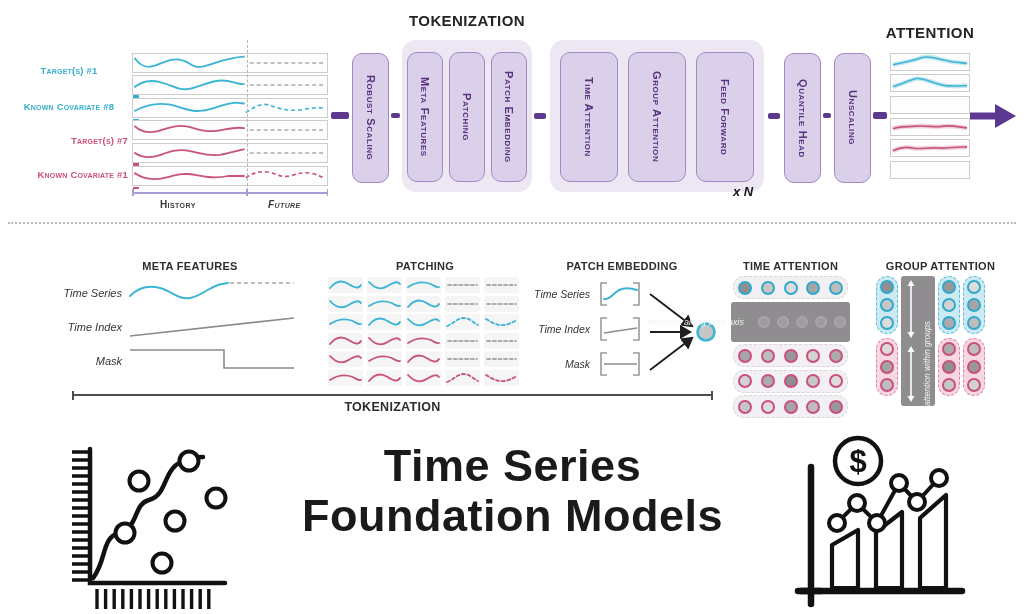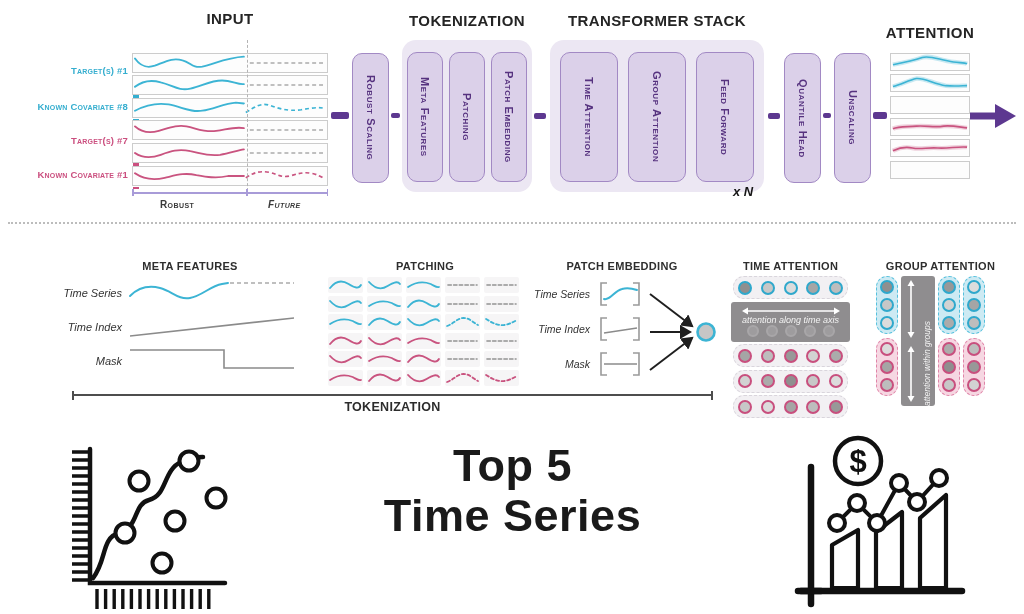--- a/index.html
+++ b/index.html
@@ -5,21 +5,21 @@
   html,body{margin:0;padding:0;background:#fff;}
   .canvas{position:relative;width:1024px;height:614px;background:#fff;overflow:hidden;
           font-family:"Liberation Sans",sans-serif;color:#222;}
   .abs{position:absolute;}
   
   .sec-title{position:absolute;font-weight:700;font-size:15px;letter-spacing:.4px;color:#242424;text-align:center;}
   .mid-title{position:absolute;font-weight:700;font-size:11px;letter-spacing:.3px;color:#2e2e2e;text-align:center;}
   
   .in-label{position:absolute;width:118px;text-align:right;font-size:9.5px;font-weight:700;
             font-variant:small-caps;letter-spacing:.2px;line-height:1.1;}
-  .lbl-cyan{color:#35aecf;}
+  .lbl-cyan{color:#35aecf;text-align:center;}
   .lbl-pink{color:#cb4f7f;}
   .bracket{position:absolute;width:6px;border-top:2px solid;border-bottom:2px solid;}
   .bracket.cy{border-color:#35aecf;background:linear-gradient(to right,transparent 42%,#35aecf 42%,#35aecf 58%,transparent 58%);}
   .bracket.pk{border-color:#cb4f7f;background:linear-gradient(to right,transparent 42%,#cb4f7f 42%,#cb4f7f 58%,transparent 58%);}
   
   .in-row{position:absolute;left:132px;width:196px;height:20px;border:1px solid #cccccc;background:#fdfdfd;box-sizing:border-box;}
   .in-row svg,.fc-row svg{display:block;width:100%;height:100%;}
   .fc-row{position:absolute;left:890px;width:80px;height:18px;border:1px solid #cccccc;background:#fdfdfd;box-sizing:border-box;}
   .vsplit{position:absolute;left:247px;top:40px;height:156px;border-left:1.5px dashed #b4b4b4;}
   .axis{position:absolute;left:132px;top:192px;width:196px;height:1.5px;background:#a89bd8;}
@@ -45,21 +45,21 @@
              font-weight:700;font-size:12.5px;letter-spacing:.3px;color:#2c2c2c;}
   
   .ta-panel{position:absolute;left:733px;top:276px;width:115px;}
   .att-row{height:19px;display:flex;align-items:center;justify-content:space-between;
            padding:1px 4px;background:#f2f0f3;border:1px dashed #d9d5dc;border-radius:11px;
            margin-bottom:2.5px;box-sizing:content-box;}
   .tok-circle{width:14px;height:14px;border-radius:50%;box-sizing:border-box;}
   .att-row.cy .tok-circle{border:2.2px solid #2fa8cc;}
   .att-row.pk .tok-circle{border:2.2px solid #c84f7e;}
   .ta-band{height:40px;margin:0 -2px 2.5px -2px;background:rgba(134,132,134,.93);border-radius:3px;
-           display:flex;flex-direction:column;align-items:center;justify-content:center;padding:3px 4px;box-sizing:border-box;}
+           display:flex;align-items:center;justify-content:flex-end;padding:3px 4px;box-sizing:border-box;gap:14px;}
   .ta-note{font-size:9px;font-style:italic;color:#f3f3f3;white-space:nowrap;}
   .faint-row{display:flex;gap:7px;opacity:.4;}
   .faint-row .tok-circle{border:2px solid #cfcdcf;background:#b5b3b5;width:12px;height:12px;}
   
   .ga-wrap{position:absolute;left:876px;top:276px;display:flex;gap:3px;height:130px;}
   .ga-col{display:flex;flex-direction:column;gap:4px;}
   .capsule{width:22px;padding:3px 3px;border-radius:12px;display:flex;flex-direction:column;gap:4px;align-items:center;box-sizing:border-box;}
   .capsule.cy{background:#cdeaf3;border:1.2px dashed #54c0dd;}
   .capsule.pk{background:#f6d7e2;border:1.2px dashed #e084a8;}
   .capsule.cy .tok-circle{border:2.2px solid #2fa8cc;}
@@ -70,21 +70,20 @@
   
   .footer-title{position:absolute;left:240px;top:441px;width:545px;text-align:center;
                 font-size:45px;font-weight:600;line-height:1.12;color:#1a1a1a;letter-spacing:.5px;}
   .pe-label{position:absolute;width:56px;text-align:right;font-size:10.5px;font-style:italic;color:#333;}
 </style>
 </head>
 <body>
 
 <div class="canvas">
 
-  <div class="sec-title" style="left:132px;top:10px;width:196px;">INPUT</div>
 
   <div class="in-label lbl-cyan" style="left:10px;top:66px;">Target(s) #1</div>
   <div class="in-label lbl-cyan" style="left:10px;top:102px;">Known Covariate #8</div>
   <div class="in-label lbl-pink" style="left:10px;top:136px;">Target(s) #7</div>
   <div class="in-label lbl-pink" style="left:10px;top:170px;">Known Covariate #1</div>
   <div class="bracket cy" style="left:133px;top:53px;height:40px;"></div>
   <div class="bracket cy" style="left:133px;top:97px;height:20px;"></div>
   <div class="bracket pk" style="left:133px;top:120px;height:41px;"></div>
   <div class="bracket pk" style="left:133px;top:165px;height:20px;"></div>
 
@@ -124,39 +123,38 @@
     <path d="M114,12 C122,6 128,4 138,6 C146,8 150,12 158,10 C166,8 172,5 180,7 C186,8 190,11 192,12" fill="none" stroke="#c9537f" stroke-width="1.8" stroke-dasharray="4,3"></path>
       </svg>
     </div>
 
   <div class="vsplit"></div>
   <div class="axis">
     <span class="tick" style="left:0;"></span>
       <span class="tick" style="left:114px;"></span>
       <span class="tick" style="right:0;"></span>
   </div>
-  <div class="hf-label" style="left:160px;top:199px;">Robust</div>
+  <div class="hf-label" style="left:160px;top:199px;">History</div>
   <div class="hf-label" style="left:268px;top:199px;font-style:italic;">Future</div>
 
   <div class="dash" style="left:331px;top:112px;width:18px;height:7px;"></div>
   <div class="dash" style="left:391px;top:113px;width:9px;height:5px;"></div>
   <div class="dash" style="left:534px;top:113px;width:12px;height:6px;"></div>
   <div class="dash" style="left:768px;top:113px;width:12px;height:6px;"></div>
   <div class="dash" style="left:823px;top:113px;width:8px;height:5px;"></div>
   <div class="dash" style="left:873px;top:112px;width:14px;height:7px;"></div>
 
   <div class="vbox" style="left:352px;top:53px;width:37px;height:130px;">Robust Scaling</div>
 
   <div class="sec-title" style="left:402px;top:12px;width:130px;">TOKENIZATION</div>
   <div class="pgroup" style="left:402px;top:40px;width:130px;height:152px;"></div>
   <div class="vbox" style="left:407px;top:52px;width:36px;height:130px;">Meta Features</div>
   <div class="vbox" style="left:449px;top:52px;width:36px;height:130px;">Patching</div>
   <div class="vbox" style="left:491px;top:52px;width:36px;height:130px;">Patch Embedding</div>
 
-  <div class="sec-title" style="left:550px;top:12px;width:214px;">TRANSFORMER STACK</div>
   <div class="pgroup" style="left:550px;top:40px;width:214px;height:152px;"></div>
   <div class="vbox" style="left:560px;top:52px;width:58px;height:130px;">Time Attention</div>
   <div class="vbox" style="left:628px;top:52px;width:58px;height:130px;">Group Attention</div>
   <div class="vbox" style="left:696px;top:52px;width:58px;height:130px;">Feed Forward</div>
   <div class="xn" style="left:733px;top:184px;">x N</div>
 
   <div class="vbox" style="left:784px;top:53px;width:37px;height:130px;">Quantile Head</div>
   <div class="vbox" style="left:834px;top:53px;width:37px;height:130px;">Unscaling</div>
 
   <div class="sec-title" style="left:885px;top:24px;width:90px;">ATTENTION</div>
@@ -502,22 +500,22 @@
     <path d="M38,138 C52,120 46,98 64,93 C84,88 78,64 94,60 C112,56 108,30 126,22 C134,18 142,17 148,17" fill="none" stroke="#111" stroke-width="4.5" stroke-linecap="round"></path>
     <circle cx="134" cy="21" r="9.5" fill="#fff" stroke="#111" stroke-width="4"></circle>
     <circle cx="84" cy="41" r="9.5" fill="#fff" stroke="#111" stroke-width="4"></circle>
     <circle cx="161" cy="58" r="9.5" fill="#fff" stroke="#111" stroke-width="4"></circle>
     <circle cx="120" cy="81" r="9.5" fill="#fff" stroke="#111" stroke-width="4"></circle>
     <circle cx="70" cy="93" r="9.5" fill="#fff" stroke="#111" stroke-width="4"></circle>
     <circle cx="107" cy="123" r="9.5" fill="#fff" stroke="#111" stroke-width="4"></circle>
   </svg>
 
   <div class="footer-title">
-    <div>Top 5</div>
     <div>Time Series</div>
+    <div>Foundation Models</div>
   </div>
 
   <svg class="abs" style="left:788px;top:428px;" width="220" height="186">
     <path d="M23,39 L23,176 M13,163 L33,163" fill="none" stroke="#111" stroke-width="6.5" stroke-linecap="round"></path>
     <path d="M10,163 L174,163" fill="none" stroke="#111" stroke-width="6.5" stroke-linecap="round"></path>
     <path d="M44,160 L44,117 L70,102 L70,160 Z" fill="none" stroke="#111" stroke-width="4.2" stroke-linejoin="round"></path>
     <path d="M88,160 L88,104 L114,84 L114,160 Z" fill="none" stroke="#111" stroke-width="4.2" stroke-linejoin="round"></path>
     <path d="M132,160 L132,90 L158,67 L158,160 Z" fill="none" stroke="#111" stroke-width="4.2" stroke-linejoin="round"></path>
     <path d="M49,95 L69,75 L89,95 L111,55 L129,74 L151,50" fill="none" stroke="#111" stroke-width="4" stroke-linecap="round"></path>
     <circle cx="49" cy="95" r="8" fill="#fff" stroke="#111" stroke-width="4"></circle>

